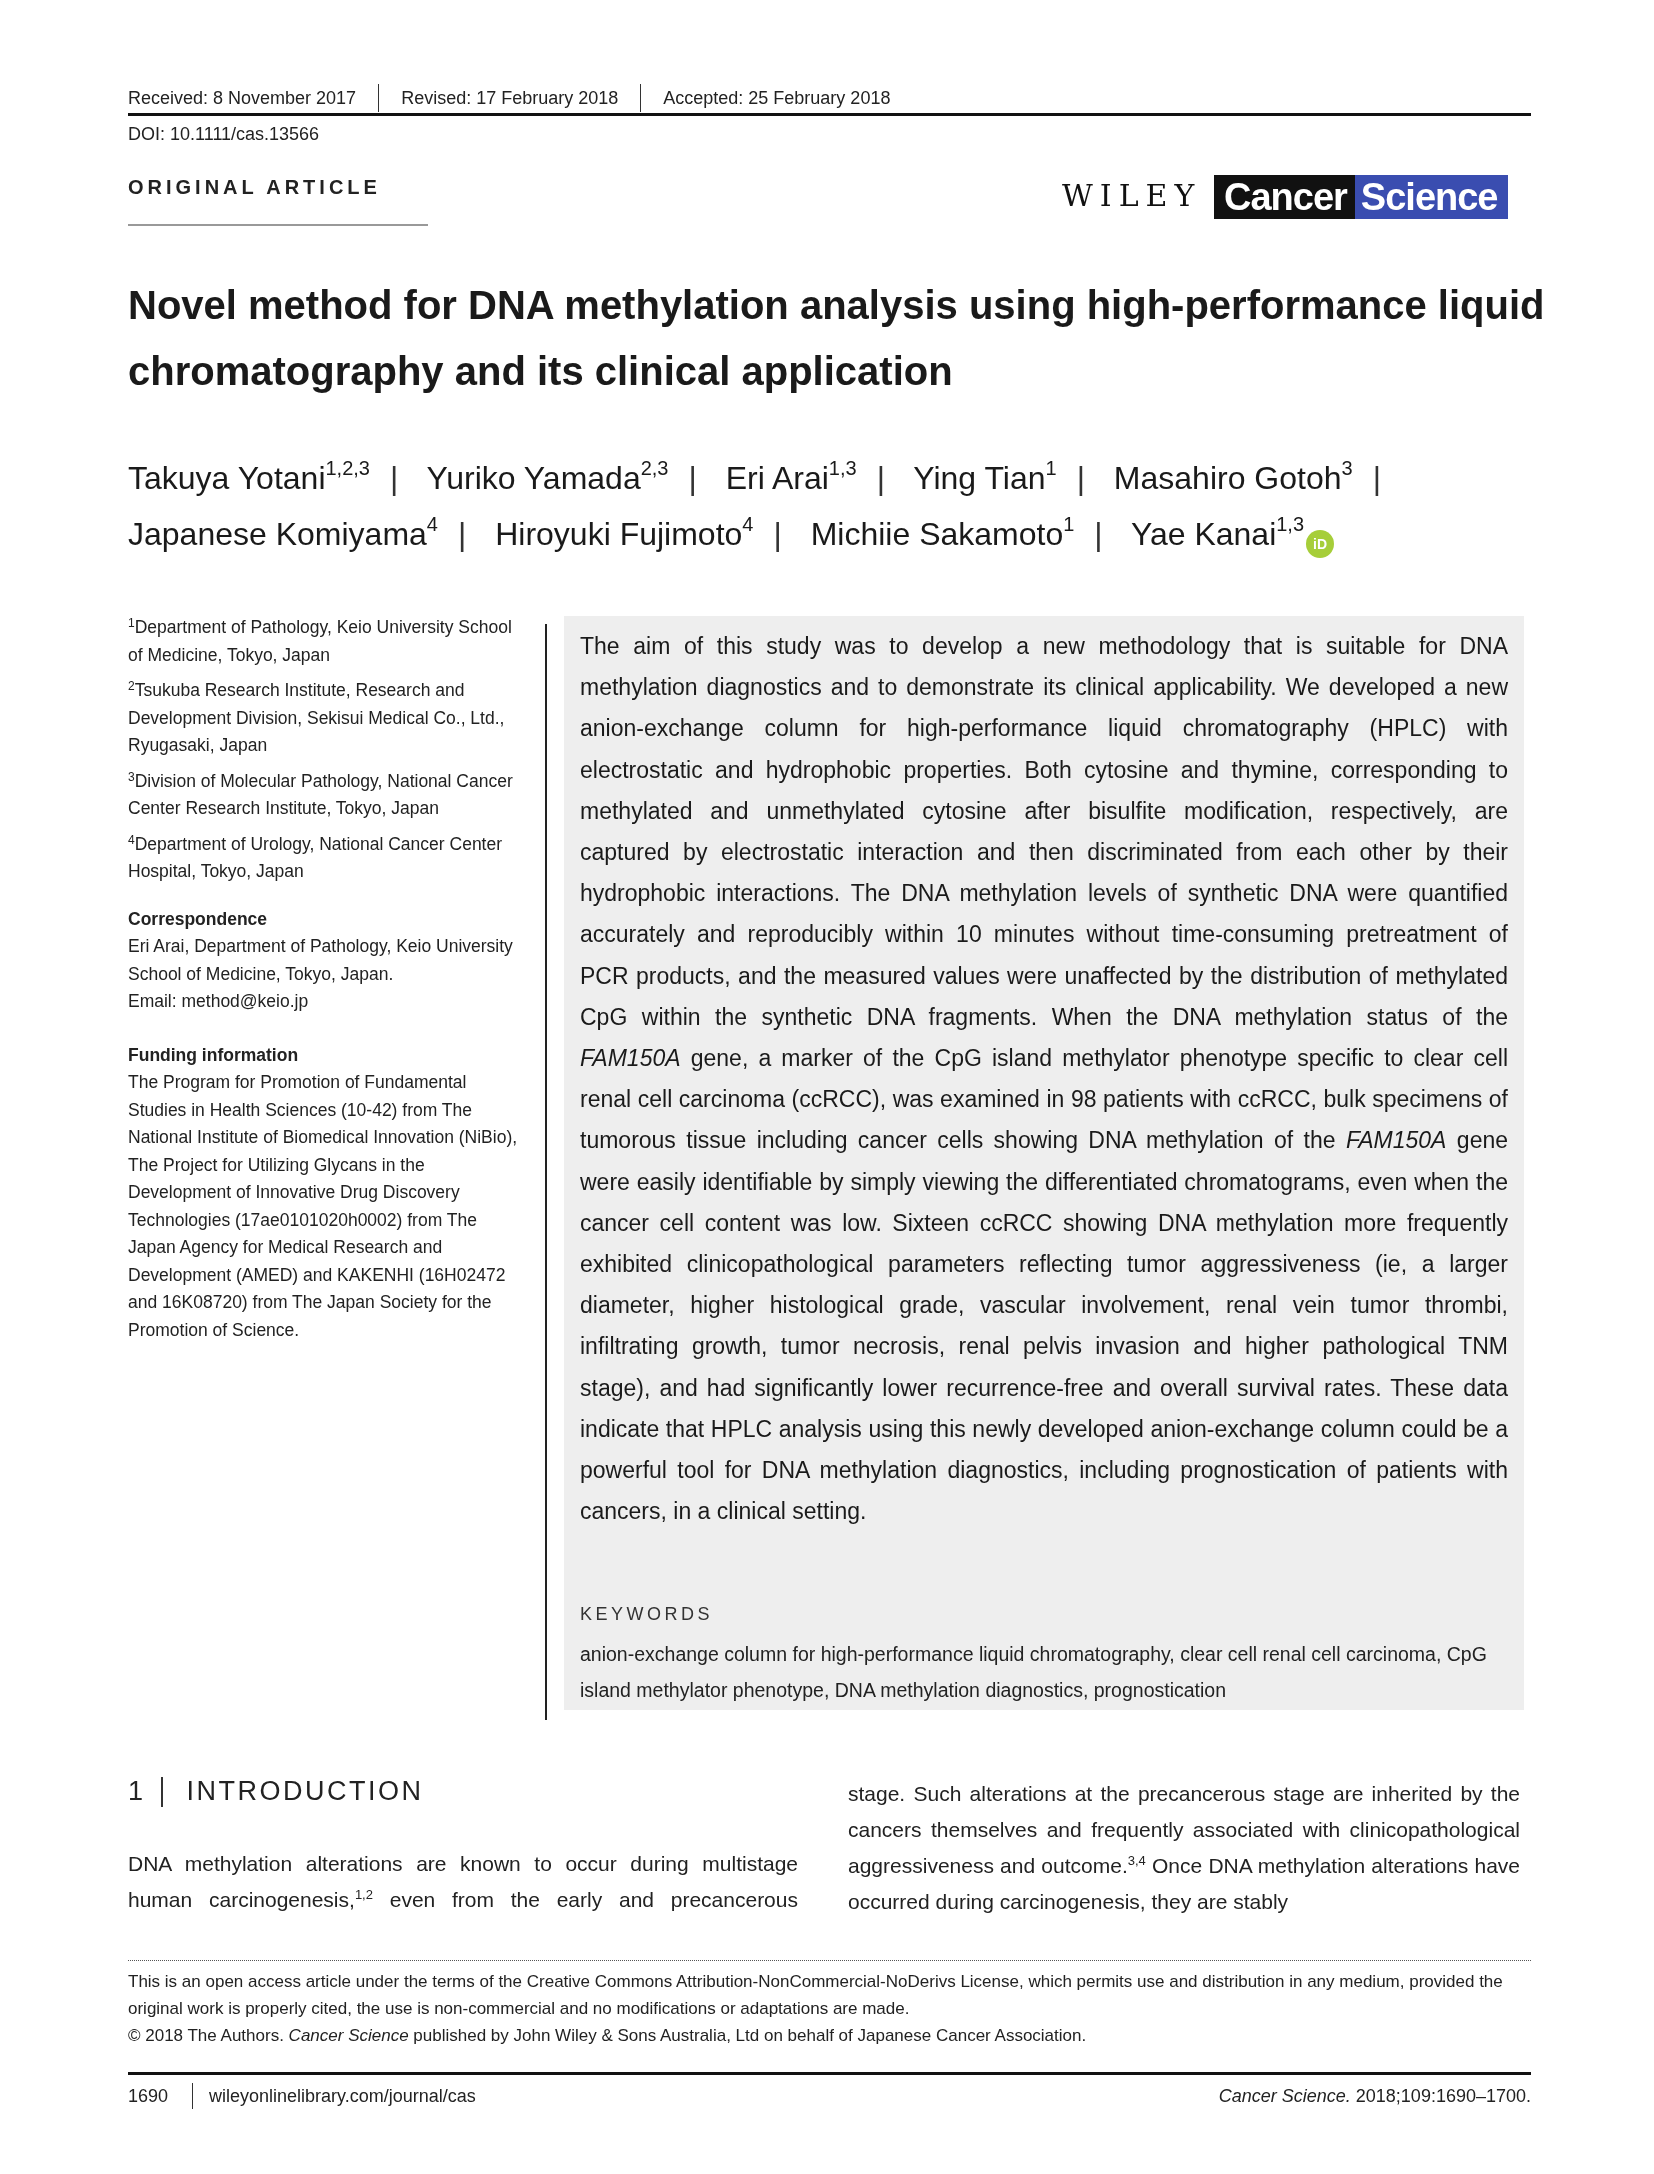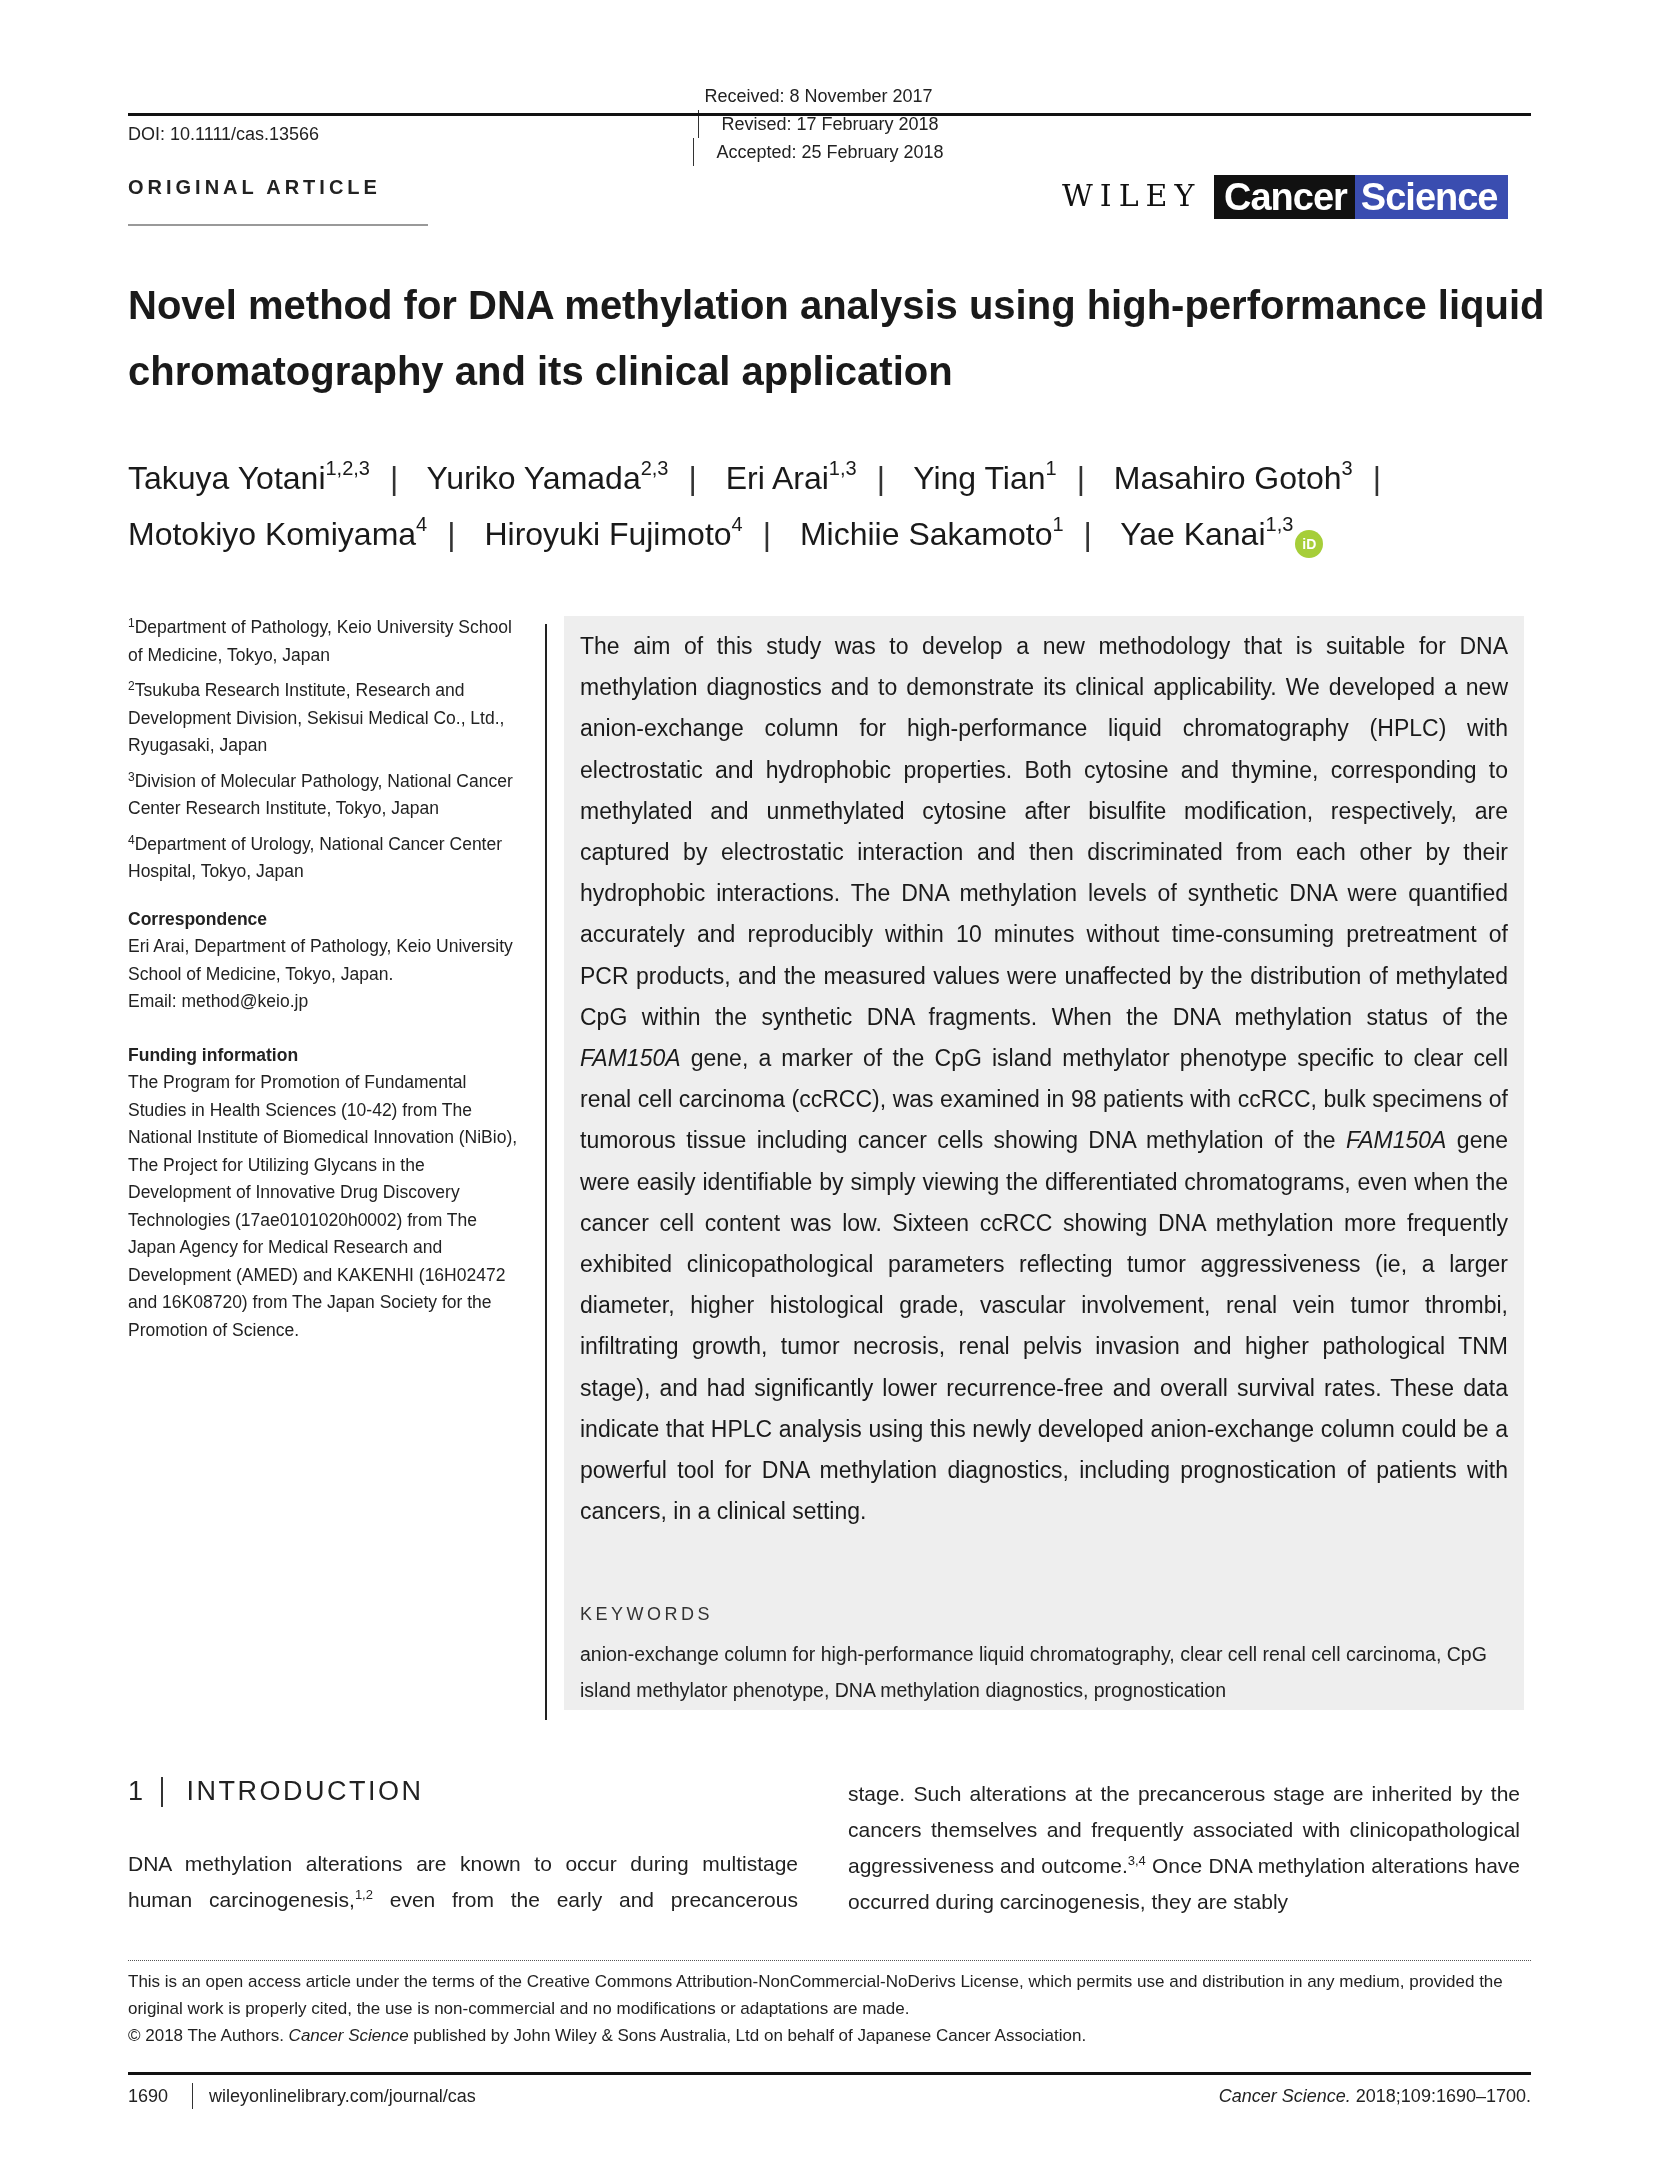--- a/index.html
+++ b/index.html
@@ -3,21 +3,21 @@
 <meta charset="utf-8">
 <style>
   html, body { margin: 0; padding: 0; background: #ffffff; }
   body {
     width: 1654px; height: 2174px; position: relative; overflow: hidden;
     font-family: "Liberation Sans", "DejaVu Sans", sans-serif; color: #1a1a1a;
   }
   .abs { position: absolute; }
 
   
-  .dates { left: 128px; top: 82px; width: 1403px; height: 32px; display: flex; align-items: center; font-size: 18px; color: #222; flex-direction: column; }
+  .dates { left: 128px; top: 82px; width: 1403px; height: 32px; display: flex; align-items: center; font-size: 18px; color: #222; }
   .dates .cell { padding: 0 22px; border-left: 1.5px solid #333; line-height: 28px; }
   .dates .cell:first-child { padding-left: 0; border-left: none; }
   .header-rule { left: 128px; top: 113px; width: 1403px; height: 3px; background: #111; }
   .doi { left: 128px; top: 124px; font-size: 18px; color: #222; }
 
   .article-type { left: 128px; top: 176px; font-size: 20px; font-weight: bold; letter-spacing: 4px; color: #222; }
   .article-type-rule { left: 128px; top: 224px; width: 300px; height: 2px; background: #999; }
 
   
   .wiley { left: 1062px; top: 178px; font-family: "DejaVu Serif", serif; font-size: 30px; letter-spacing: 7px; color: #111; }
@@ -89,21 +89,21 @@
 </div>
 
 <div class="abs title">Novel method for DNA methylation analysis using high-performance liquid chromatography and its clinical application</div>
 
 <div class="abs authors">
   <span class="author"><span>Takuya Yotani</span><sup>1,2,3</sup><span class="sep">|</span></span>
   <span class="author"><span>Yuriko Yamada</span><sup>2,3</sup><span class="sep">|</span></span>
   <span class="author"><span>Eri Arai</span><sup>1,3</sup><span class="sep">|</span></span>
   <span class="author"><span>Ying Tian</span><sup>1</sup><span class="sep">|</span></span>
   <span class="author"><span>Masahiro Gotoh</span><sup>3</sup><span class="sep">|</span></span><br>
-  <span class="author"><span>Motokiyo Komiyama</span><sup>4</sup><span class="sep">|</span></span>
+  <span class="author"><span>Japanese Komiyama</span><sup>4</sup><span class="sep">|</span></span>
   <span class="author"><span>Hiroyuki Fujimoto</span><sup>4</sup><span class="sep">|</span></span>
   <span class="author"><span>Michiie Sakamoto</span><sup>1</sup><span class="sep">|</span></span>
   <span class="author"><span>Yae Kanai</span><sup>1,3</sup></span><span class="orcid">iD</span>
 </div>
 
 <div class="abs leftcol">
   <p class="aff"><sup>1</sup><span>Department of Pathology, Keio University School of Medicine, Tokyo, Japan</span></p>
   <p class="aff"><sup>2</sup><span>Tsukuba Research Institute, Research and Development Division, Sekisui Medical Co., Ltd., Ryugasaki, Japan</span></p>
   <p class="aff"><sup>3</sup><span>Division of Molecular Pathology, National Cancer Center Research Institute, Tokyo, Japan</span></p>
   <p class="aff"><sup>4</sup><span>Department of Urology, National Cancer Center Hospital, Tokyo, Japan</span></p>

